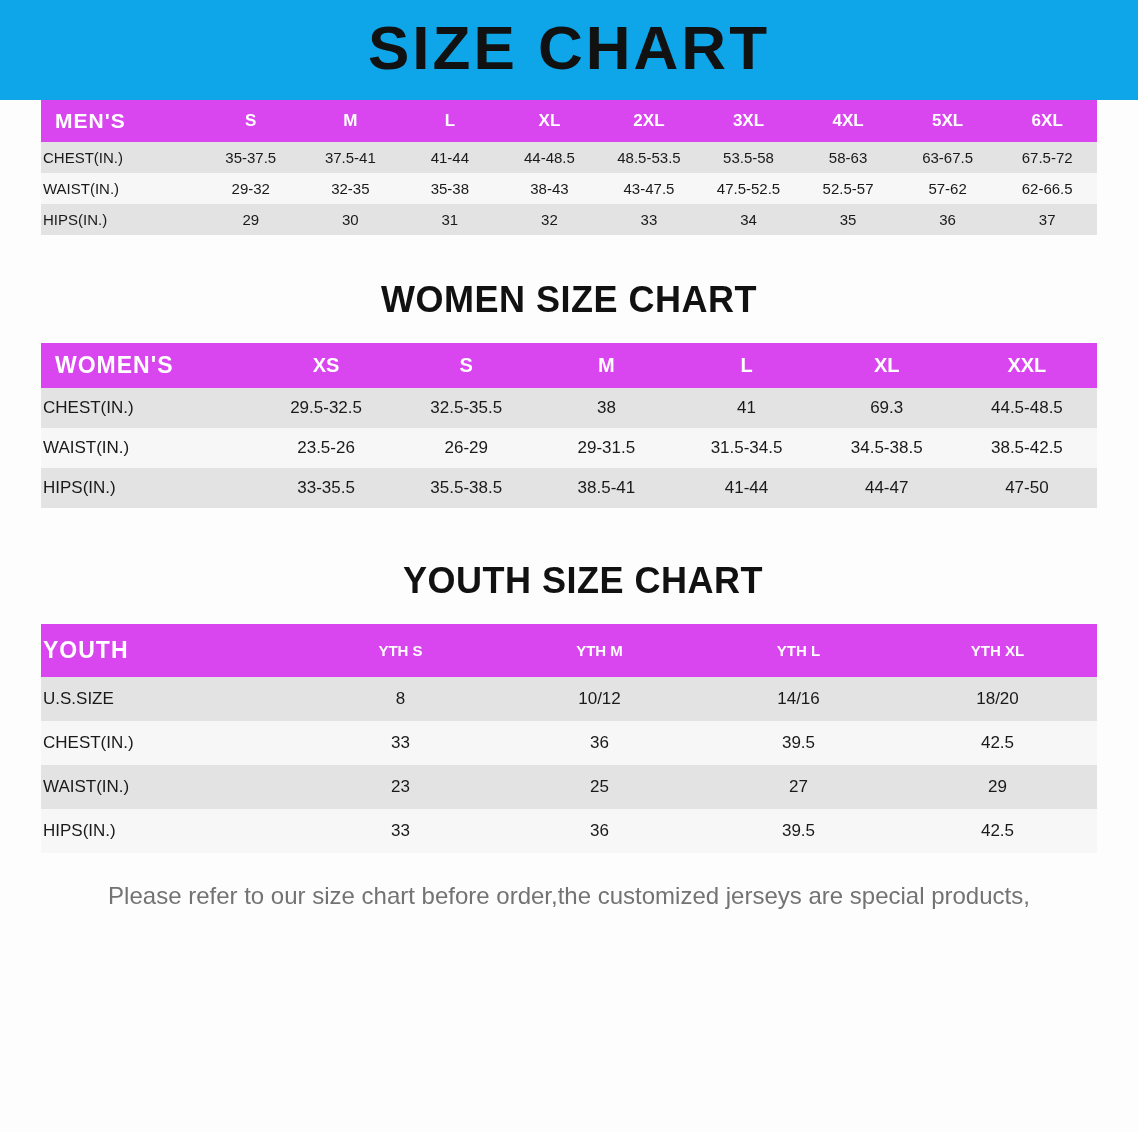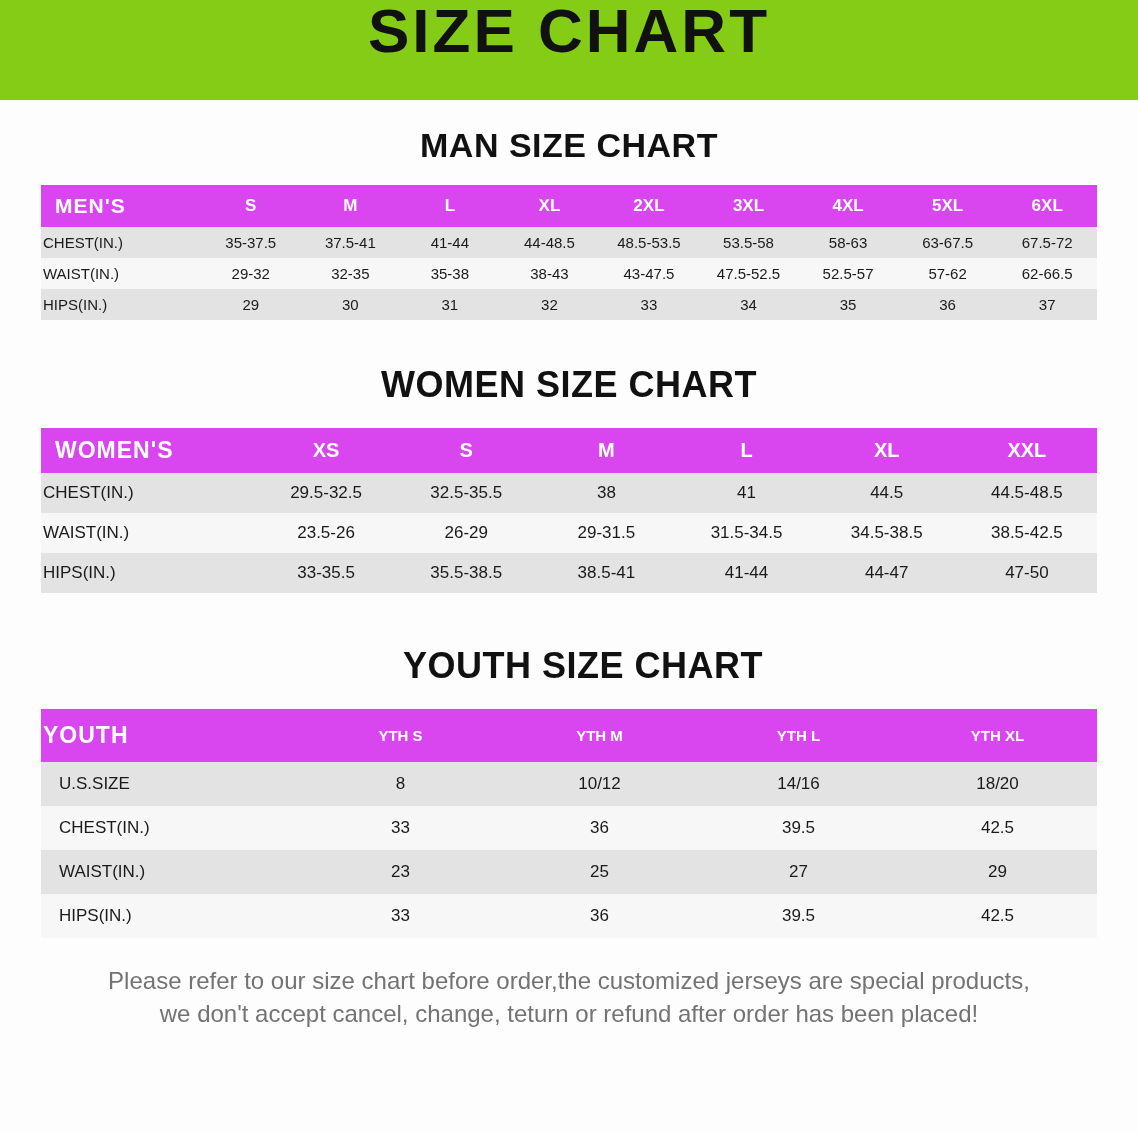--- a/index.html
+++ b/index.html
@@ -16,23 +16,23 @@
   .page {
     position: relative;
     width: 1138px;
     height: 1132px;
     background: #fdfdfd;
   }
 
   
   .banner {
     height: 100px;
-    background: #84cc16;
+    background: #0ea5e9;
     display: flex;
-    align-items: flex-start;
+    align-items: center;
     justify-content: center;
   }
   .banner-title {
     font-family: "Liberation Sans", sans-serif;
     font-weight: bold;
     font-size: 62px;
     letter-spacing: 3px;
     color: #111111;
     line-height: 1;
     padding-bottom: 4px;
@@ -97,21 +97,21 @@
   
   #women-table { width: 1056px; }
   #women-table thead th { font-size: 20px; }
   #women-table thead th.firstcol { font-size: 23px; }
   #women-table tbody td { font-size: 17px; padding: 10px 2px; }
 
   
   #youth-table { width: 1056px; }
   #youth-table thead th { font-size: 15px; padding: 13px 2px; }
   #youth-table thead th.firstcol { font-size: 23px; margin-top: 48px; }
-  #youth-table tbody td { font-size: 17px; padding: 12px 18px; }
+  #youth-table tbody td { font-size: 17px; padding: 12px 2px; }
 
   
   .note {
     margin: 26px 38px 0 38px;
     text-align: center;
     color: #737373;
     font-family: "Liberation Sans", sans-serif;
     font-size: 24px;
     line-height: 1.38;
   }
@@ -119,21 +119,20 @@
 </style>
 </head>
 <body>
 
 <div class="page">
 
   <div class="banner">
     <div class="banner-title">SIZE CHART</div>
   </div>
 
-  <div class="section-title t-man">MAN SIZE CHART</div>
   <div class="tbl-wrap">
     <table class="sizetable" id="men-table">
       <colgroup>
         <col style="width:160px">
         <col span="9">
       </colgroup>
       <thead>
         <tr>
           <th class="firstcol">MEN'S</th>
           <th>S</th>
@@ -206,21 +205,21 @@
           <th>XXL</th>
         </tr>
       </thead>
       <tbody>
         <tr class="row-a">
           <td class="firstcol">CHEST(IN.)</td>
           <td>29.5-32.5</td>
           <td>32.5-35.5</td>
           <td>38</td>
           <td>41</td>
-          <td>44.5</td>
+          <td>69.3</td>
           <td>44.5-48.5</td>
         </tr>
         <tr class="row-b">
           <td class="firstcol">WAIST(IN.)</td>
           <td>23.5-26</td>
           <td>26-29</td>
           <td>29-31.5</td>
           <td>31.5-34.5</td>
           <td>34.5-38.5</td>
           <td>38.5-42.5</td>
@@ -282,16 +281,15 @@
           <td>36</td>
           <td>39.5</td>
           <td>42.5</td>
         </tr>
       </tbody>
     </table>
   </div>
 
   <div class="note">
     <span class="line">Please refer to our size chart before order,the customized jerseys are special products,</span>
-    <span class="line">we don't accept cancel, change, teturn or refund after order has been placed!</span>
   </div>
 
 </div>
 
 </body></html>

